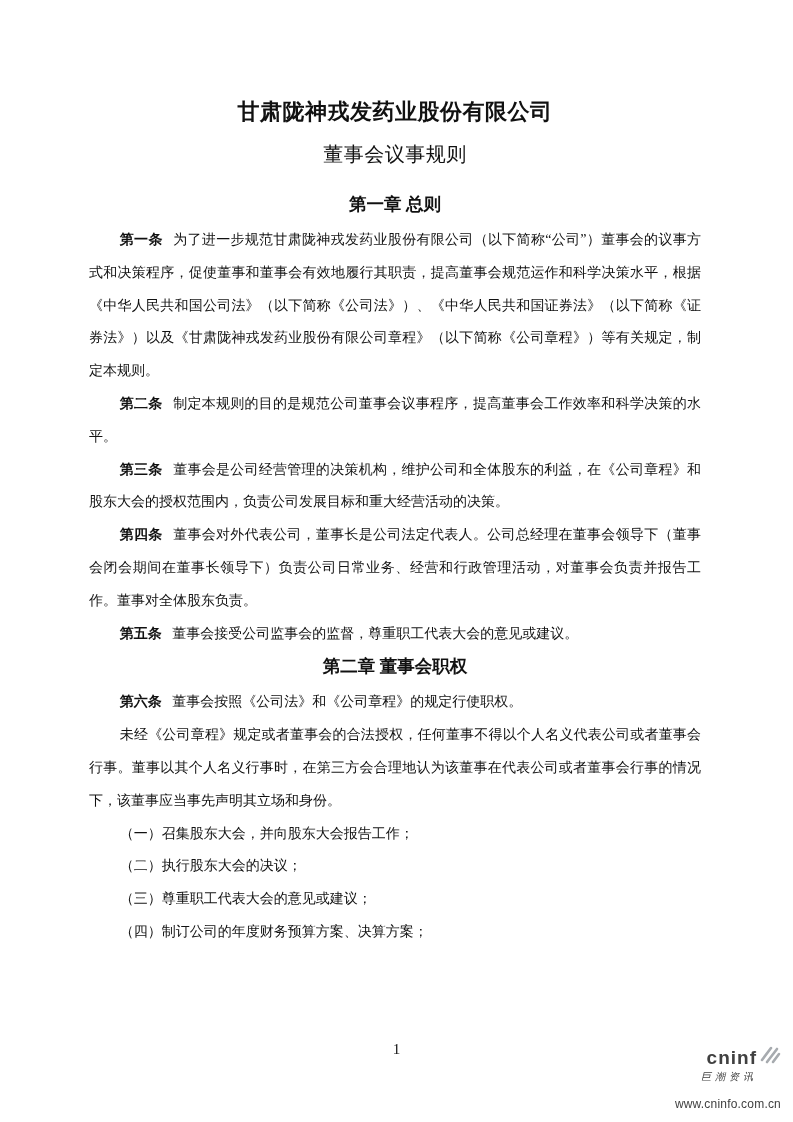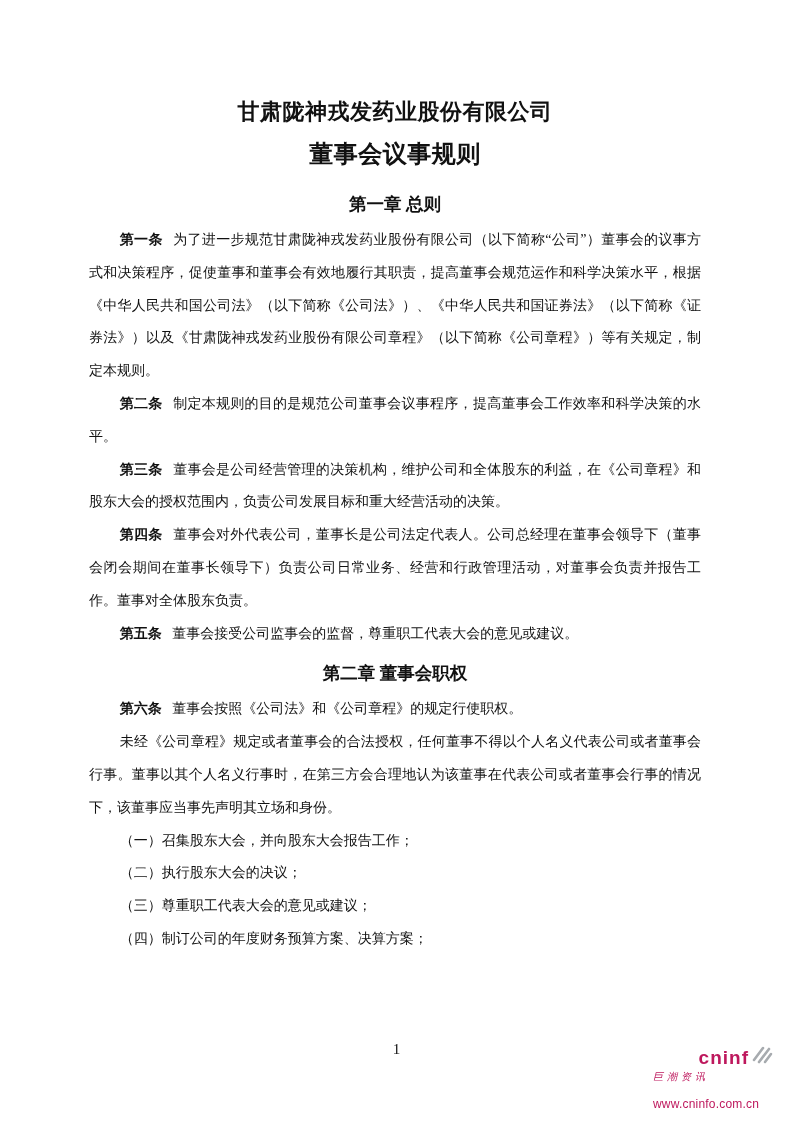--- a/index.html
+++ b/index.html
@@ -24,29 +24,29 @@
   .doc-title {
     margin: 0 0 12px 0;
     font-size: 22px;
     font-weight: bold;
     line-height: 31px;
     text-align: center;
     letter-spacing: 0.5px;
   }
   .doc-subtitle {
     margin: 2px;
-    font-size: 24px;
-    font-weight: bold;
+    font-size: 20px;
+    font-weight: normal;
     line-height: 31px;
     text-align: center;
     letter-spacing: 0.5px;
   }
   .body-blocks { margin-top: 18px; }
   .chapter {
-    margin: 7px 0 3px 0;
+    margin: 0 0 3px 0;
     font-size: 17.5px;
     font-weight: bold;
     line-height: 33px;
     text-align: center;
   }
   p.block {
     margin: 0;
     font-size: 14px;
     line-height: 32.8px;
     text-align: justify;
@@ -62,24 +62,25 @@
     position: absolute;
     left: 0;
     right: 0;
     bottom: 64px;
     text-align: center;
     font-size: 15px;
     color: #111111;
   }
   .brand {
     position: absolute;
-    right: 20px;
+    right: 12px;
     bottom: 10px;
     width: 120px;
-    color: #be185d;
+    text-align: right;
+    color: #404040;
     font-family: "Liberation Sans", "DejaVu Sans", sans-serif;
     line-height: 1.15;
     user-select: none;
   }
   .brand-top {
     display: flex;
     align-items: center;
     justify-content: flex-end;
     gap: 2px;
   }

